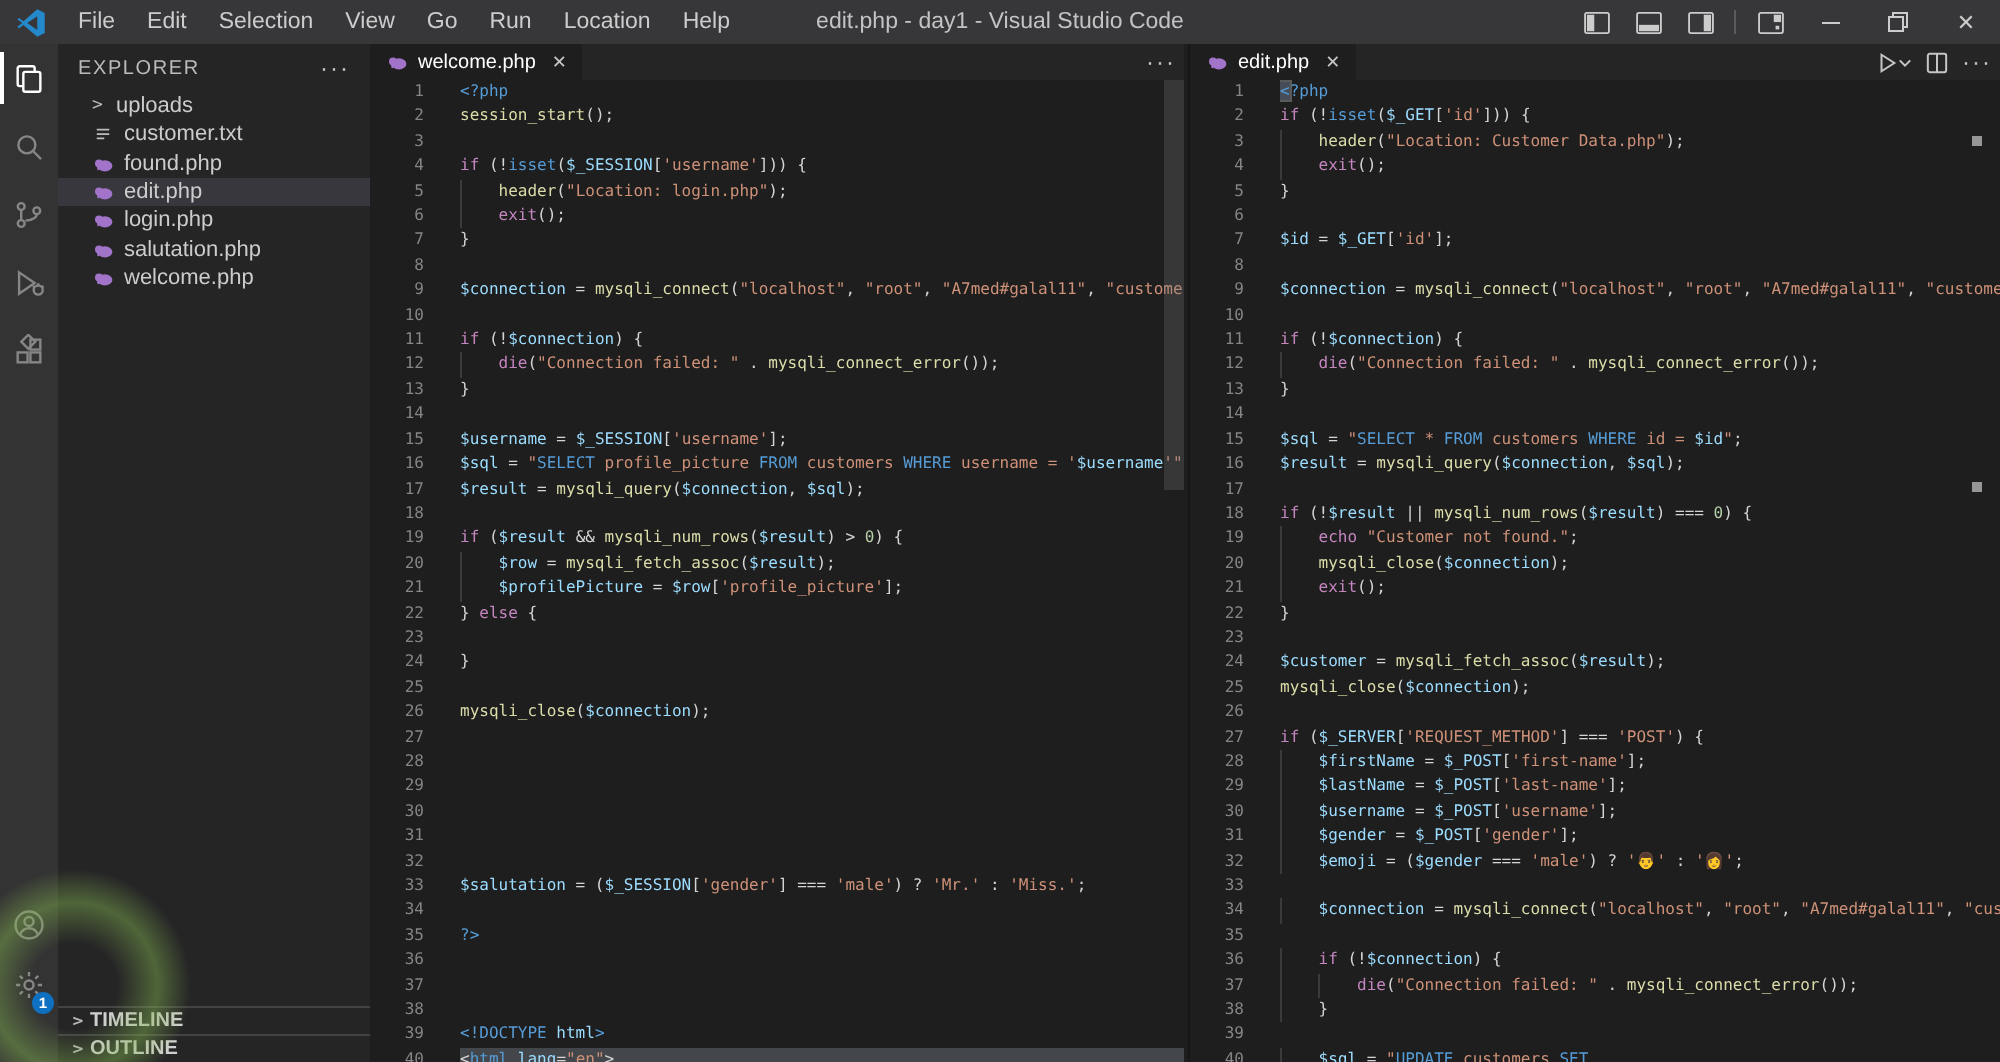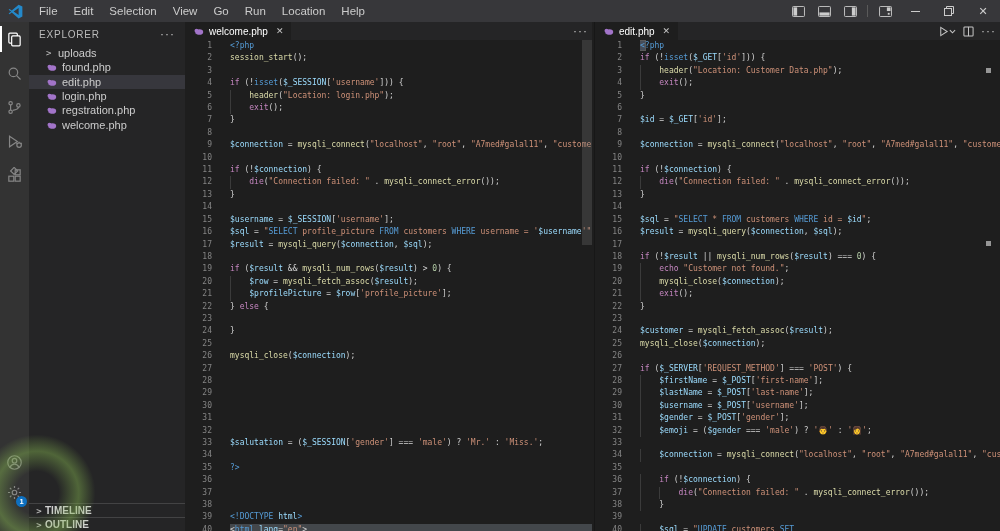--- a/index.html
+++ b/index.html
@@ -88,20 +88,21 @@
     <div style="display:flex;">
         <span class="menu-item">File</span>
         <span class="menu-item">Edit</span>
         <span class="menu-item">Selection</span>
         <span class="menu-item">View</span>
         <span class="menu-item">Go</span>
         <span class="menu-item">Run</span>
         <span class="menu-item">Location</span>
         <span class="menu-item">Help</span>
       </div>
+    <div class="win-title">edit.php - day1 - Visual Studio Code</div>
     <div class="tb-right">
       <span class="lay-ic">
         <svg width="13" height="11" viewBox="0 0 14 12">
             <rect x="0.5" y="0.5" width="13" height="11" rx="1" fill="none" stroke="#cccccc"></rect>
             <rect x="1.5" y="1.5" width="4" height="9" fill="#cccccc"></rect>
           </svg>
       </span>
       <span class="lay-ic">
         <svg width="13" height="11" viewBox="0 0 14 12">
             <rect x="0.5" y="0.5" width="13" height="11" rx="1" fill="none" stroke="#cccccc"></rect>
@@ -193,20 +194,28 @@
     <div class="sb-header">
       <span class="sb-title">EXPLORER</span>
       <span class="dots">···</span>
     </div>
     <div>
         <div class="file-row">
           <span class="tw">&gt;</span>
           <span class="flabel">uploads</span>
         </div>
         <div class="file-row">
+          <span class="fic txt">
+            <svg viewBox="0 0 16 16" stroke="#bdbdbd" stroke-width="1.4" fill="none">
+              <path d="M3 4.5h10M3 8h10M3 11.5h6"></path>
+            </svg>
+          </span>
+          <span class="flabel">customer.txt</span>
+        </div>
+        <div class="file-row">
           <span class="fic">
             <svg viewBox="0 0 16 16">
               <ellipse cx="9.5" cy="9.5" rx="6" ry="4.5" fill="#A274C9"></ellipse>
               <circle cx="4.8" cy="7.6" r="3.2" fill="#A274C9"></circle>
               <rect x="3.4" y="7.6" width="1.8" height="5.4" rx="0.9" fill="#A274C9"></rect>
             </svg>
           </span>
           <span class="flabel">found.php</span>
         </div>
         <div class="file-row selected">
@@ -230,21 +239,21 @@
           <span class="flabel">login.php</span>
         </div>
         <div class="file-row">
           <span class="fic">
             <svg viewBox="0 0 16 16">
               <ellipse cx="9.5" cy="9.5" rx="6" ry="4.5" fill="#A274C9"></ellipse>
               <circle cx="4.8" cy="7.6" r="3.2" fill="#A274C9"></circle>
               <rect x="3.4" y="7.6" width="1.8" height="5.4" rx="0.9" fill="#A274C9"></rect>
             </svg>
           </span>
-          <span class="flabel">regstration.php</span>
+          <span class="flabel">salutation.php</span>
         </div>
         <div class="file-row">
           <span class="fic">
             <svg viewBox="0 0 16 16">
               <ellipse cx="9.5" cy="9.5" rx="6" ry="4.5" fill="#A274C9"></ellipse>
               <circle cx="4.8" cy="7.6" r="3.2" fill="#A274C9"></circle>
               <rect x="3.4" y="7.6" width="1.8" height="5.4" rx="0.9" fill="#A274C9"></rect>
             </svg>
           </span>
           <span class="flabel">welcome.php</span>

